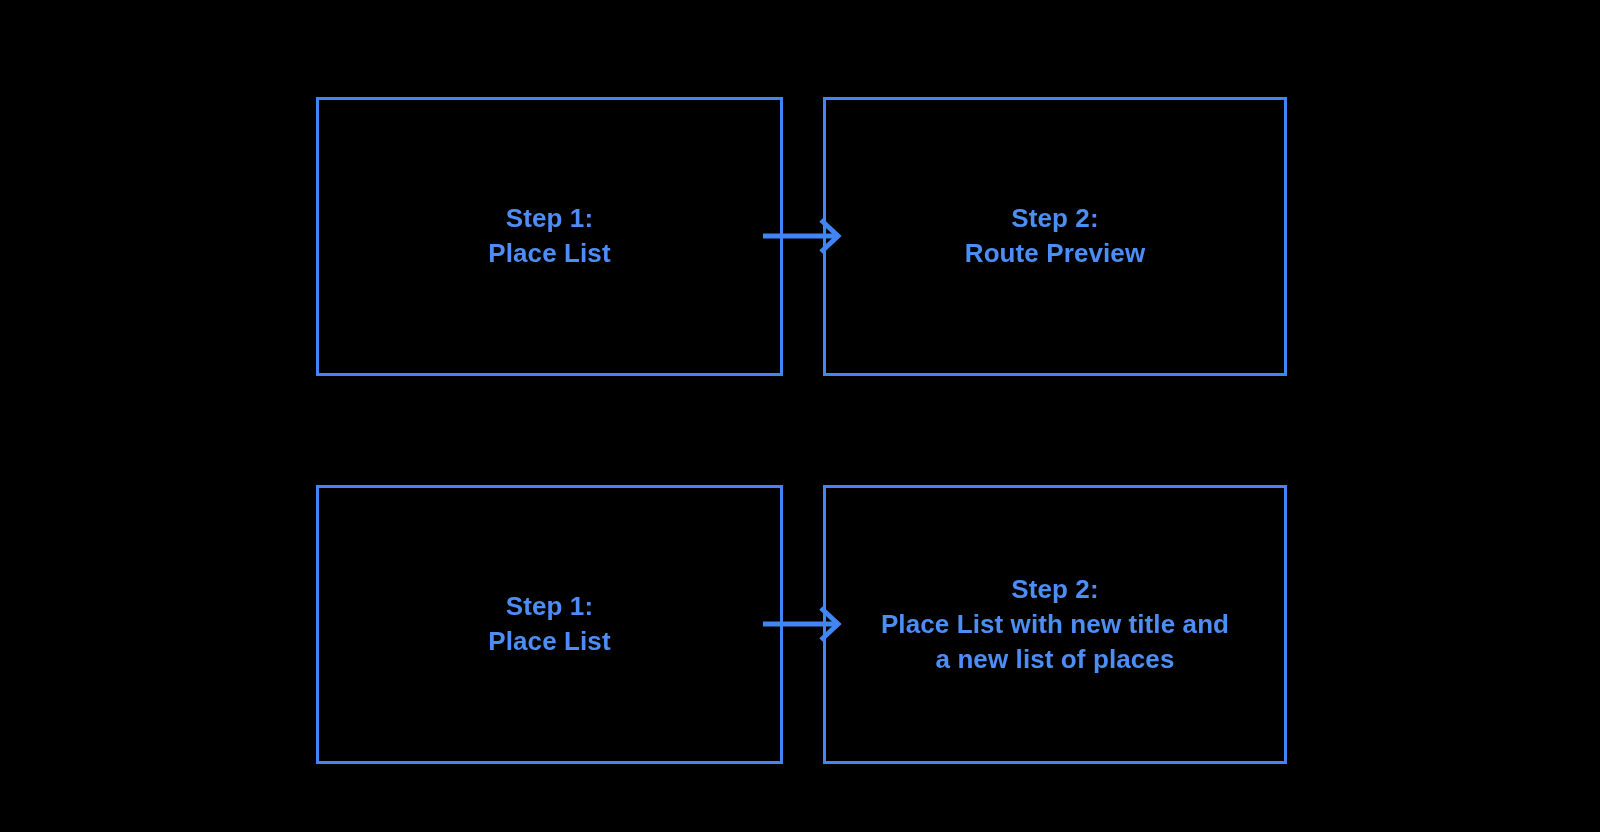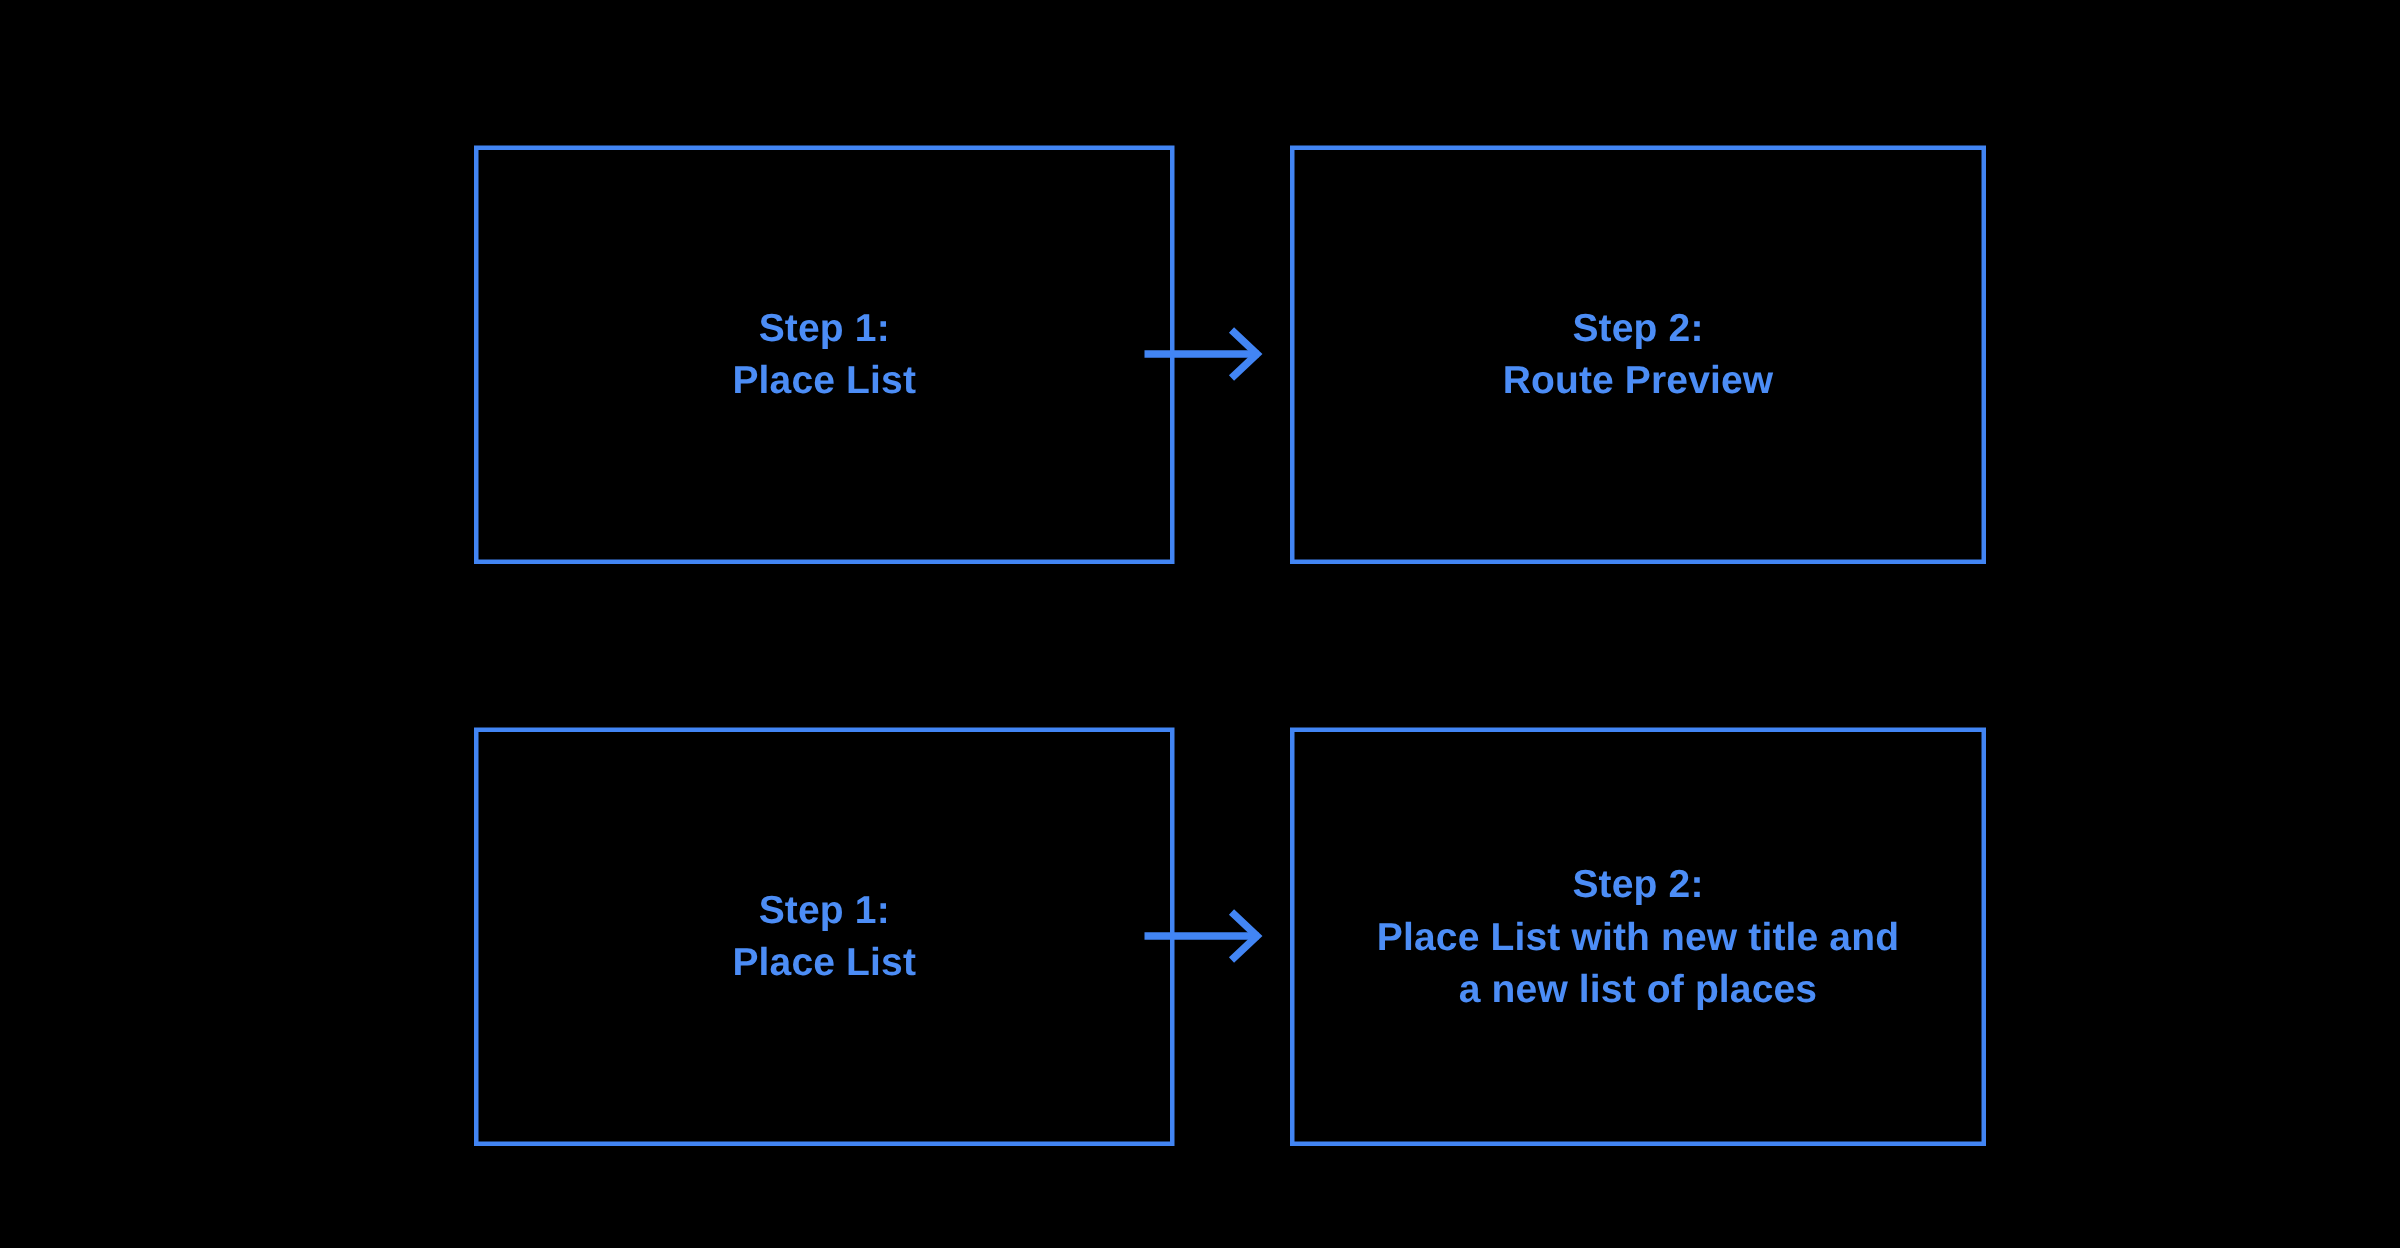--- a/index.html
+++ b/index.html
@@ -36,21 +36,21 @@
     box-sizing: border-box;
     border: 3px solid #4285F4;
     background: transparent;
     display: flex;
     align-items: center;
     justify-content: center;
     text-align: center;
     flex: 0 0 auto;
   }
   .box-left  { margin-left: 316px; width: 467px; height: 279px; }
-  .box-right { width: 464px; height: 279px; margin-left: 37px; }
+  .box-right { width: 464px; height: 279px; }
 
   .step-label {
     color: #4C8DF6;
     font-family: "Liberation Sans", sans-serif;
     font-weight: bold;
     font-size: 26px;
     line-height: 35px;
     letter-spacing: 0.1px;
     white-space: pre-line;
     padding: 0 8px;

